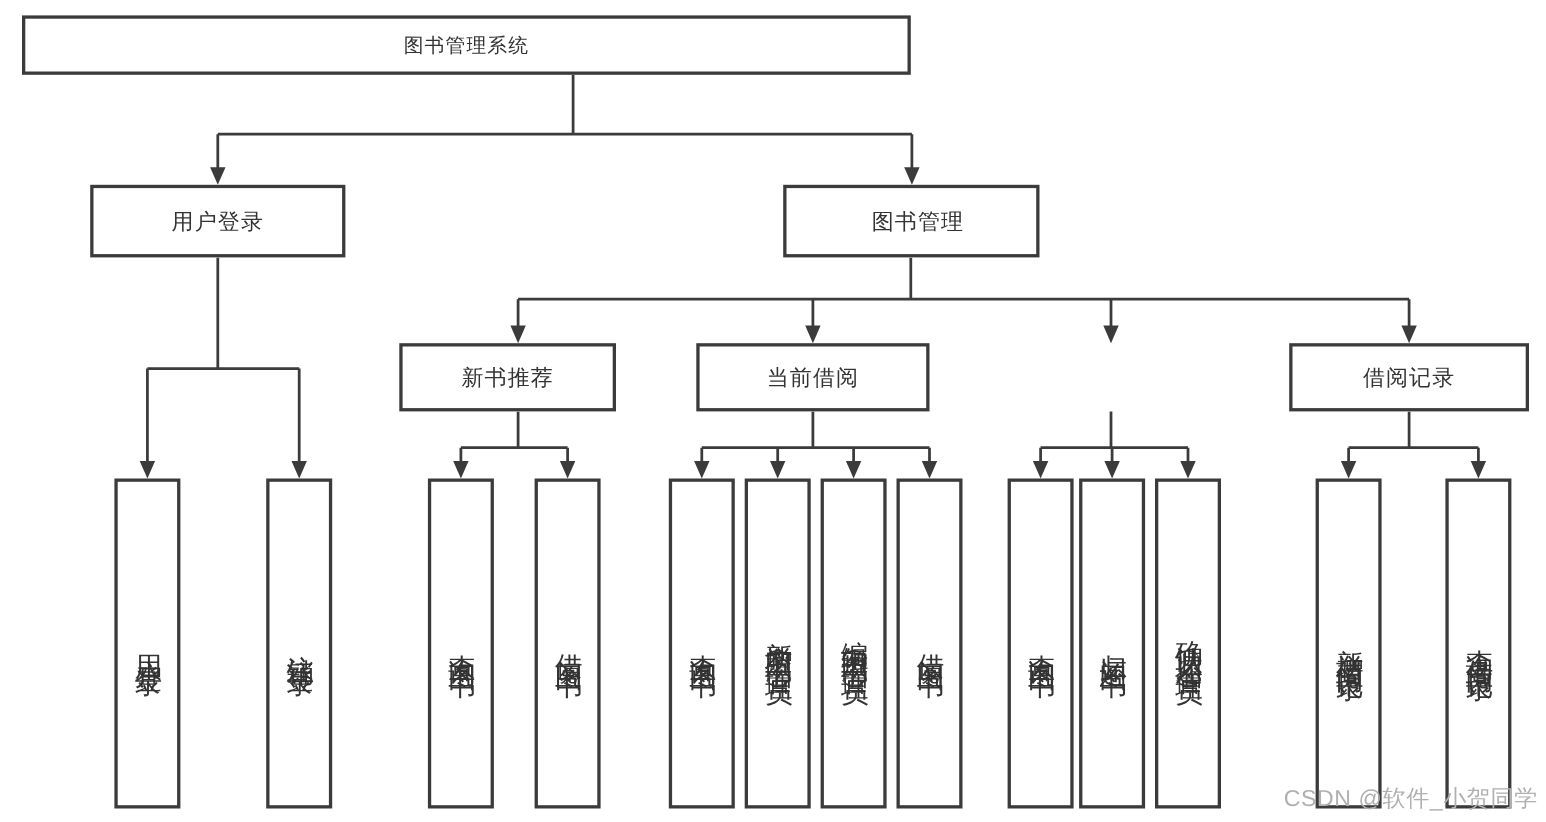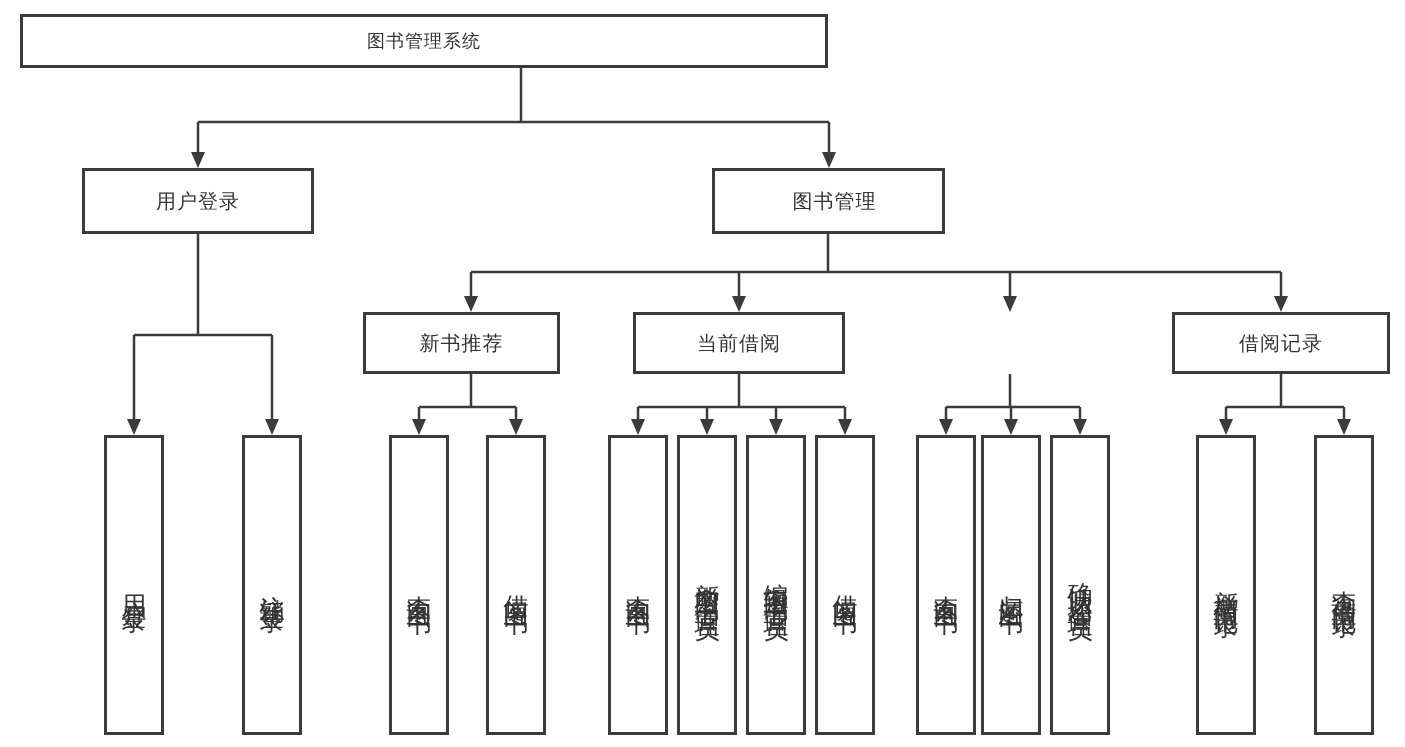--- a/index.html
+++ b/index.html
@@ -161,14 +161,15 @@
     <span>确认归还（管理员）</span>
   </div>
 
   <div class="node leaf" style="left:1196px;">
     <span>新增借阅记录</span>
   </div>
   <div class="node leaf" style="left:1314px;">
     <span>查询借阅记录</span>
   </div>
 
+  <div class="watermark">CSDN @软件_小贺同学</div>
 
 </div>
 
 </body></html>

